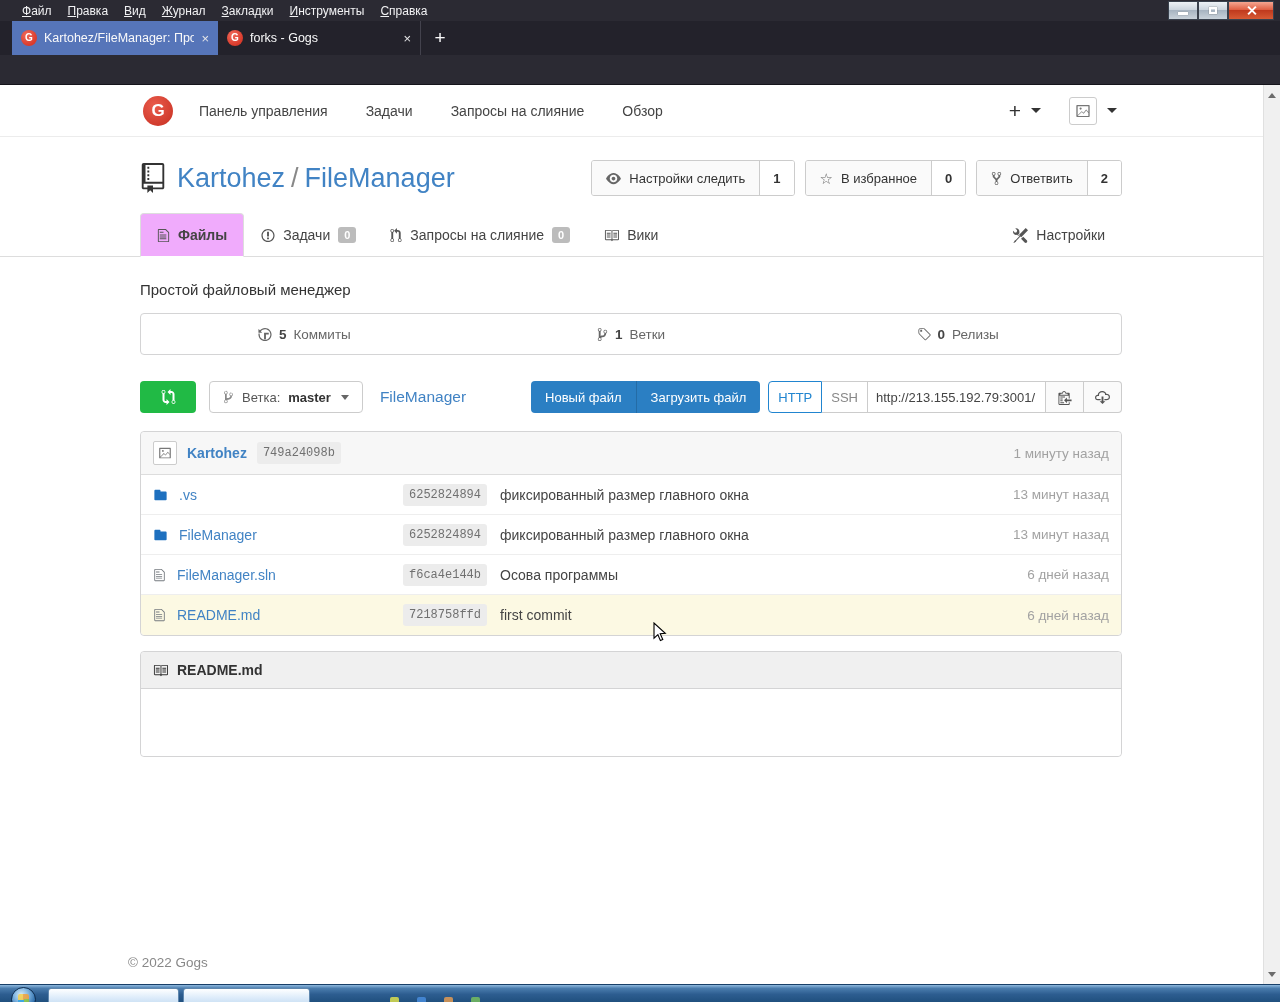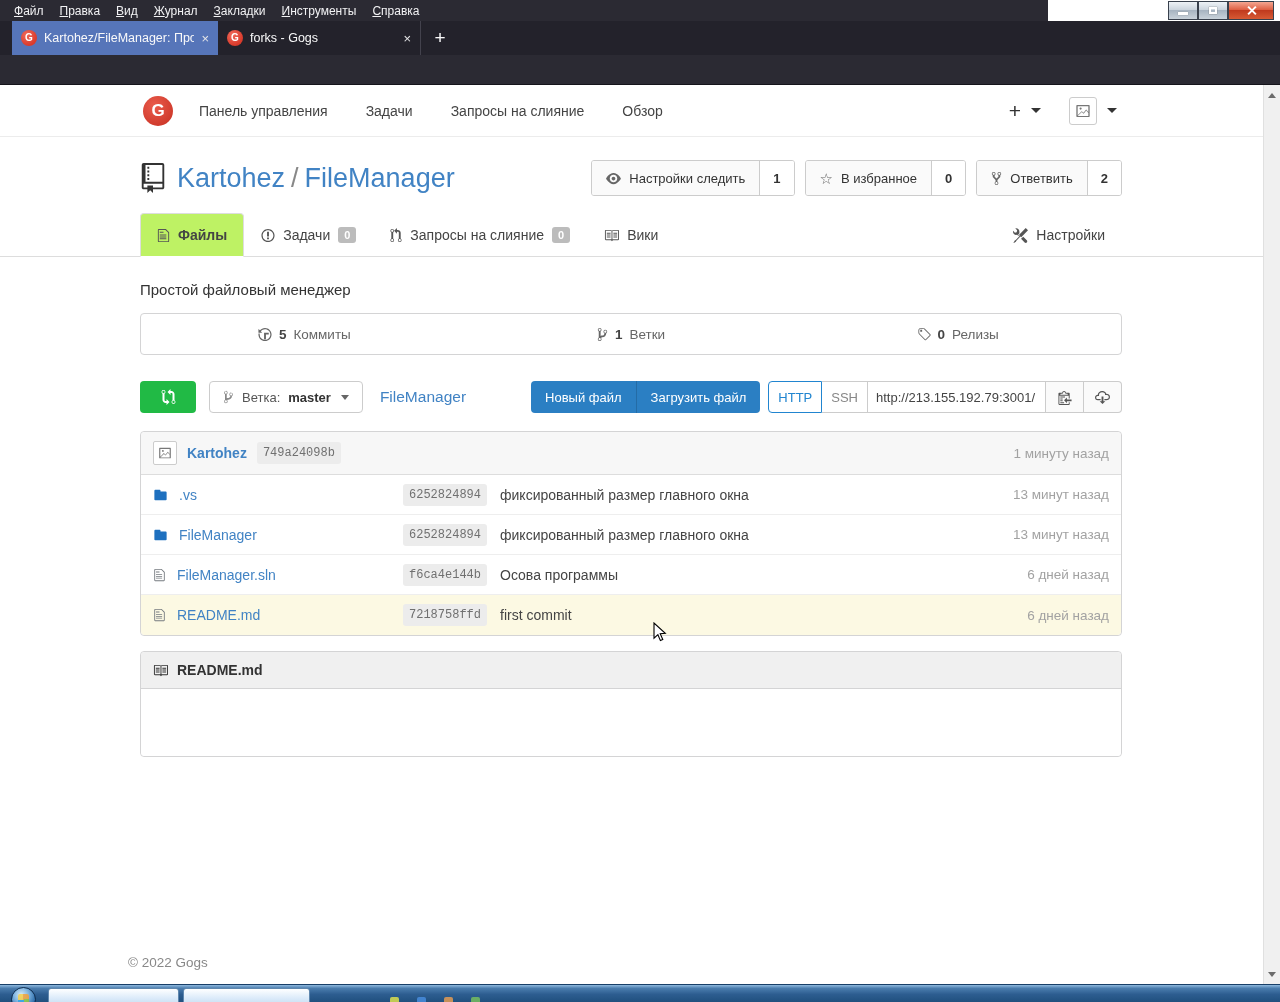--- a/index.html
+++ b/index.html
@@ -1,23 +1,23 @@
 <!DOCTYPE html>
 <html><head>
 <meta charset="utf-8">
 <style>
   * { box-sizing:border-box; margin:0; padding:0; }
   html,body { width:1280px; height:1002px; }
   body { position:relative; overflow:hidden; background:#fff;
          font-family:"Liberation Sans",sans-serif; color:#444; }
 
   
-  .menubar { position:absolute; left:0; top:0; width:1048px; height:21px;
+  .menubar { position:absolute; left:0; top:0; width:1280px; height:21px;
     background:#2b2a33; color:#f2f2f4; font-size:12px;
-    display:flex; align-items:center; padding-left:6px; z-index:30; }
+    display:flex; align-items:center; padding-left:14px; z-index:30; }
   .menu-item { display:inline-block; padding:2px 8px; }
   .menu-item::first-letter { text-decoration:underline; }
 
   .win-controls { position:absolute; top:1px; right:6px; display:flex; z-index:40; }
   .wc { width:30px; height:19px; border:1px solid #39414d; display:flex;
         align-items:center; justify-content:center; }
   .wc.min, .wc.max { background:linear-gradient(180deg,#eef2f6 0%,#ccd5de 45%,#a7b4c1 50%,#c9d2da 100%); }
   .wc.close { width:46px; background:linear-gradient(180deg,#f4a691 0%,#df6044 45%,#c03a1e 50%,#d75a34 100%); }
   .wc .bar { width:10px; height:3px; background:#fff; box-shadow:0 0 1px #555; margin-top:6px; }
   .wc .sq { width:8px; height:7px; border:2px solid #fff; box-shadow:0 0 1px #555; }
@@ -106,21 +106,21 @@
     background:#fafafa; color:#333; }
   .action .lbl svg, .action .lbl .glyph { color:#666; }
   .action .cnt { display:flex; align-items:center; padding:0 13px; background:#fff;
     border-left:1px solid #ccc; font-weight:bold; color:#333; }
 
   .repo-tabs-wrap { margin-top:16px; border-bottom:1px solid #ddd; width:1263px; }
   .repo-tabs { margin-left:140px; width:982px; display:flex; align-items:flex-end; }
   .rtab { display:flex; align-items:center; gap:8px; padding:13px 16px;
     font-size:14px; color:#444; border:1px solid transparent; margin-bottom:-1px; }
   .rtab svg { color:#555; }
-  .rtab.active { background:#bef264; border-color:#ddd #ddd #fff #ddd;
+  .rtab.active { background:#f0abfc; border-color:#ddd #ddd #fff #ddd;
     border-radius:4px 4px 0 0; font-weight:bold; }
   .rtab.settings { margin-left:auto; }
   .badge { background:#bcbcbc; color:#fff; font-size:11px; font-weight:bold;
     border-radius:3px; padding:2px 6px; }
 
   .desc { margin-top:24px; font-size:15px; color:#333; }
 
   .stats { margin-top:15px; height:42px; border:1px solid #d4d4d5; border-radius:4px;
     display:flex; align-items:center; }
   .stat { flex:1; display:flex; align-items:center; justify-content:center; gap:7px;

